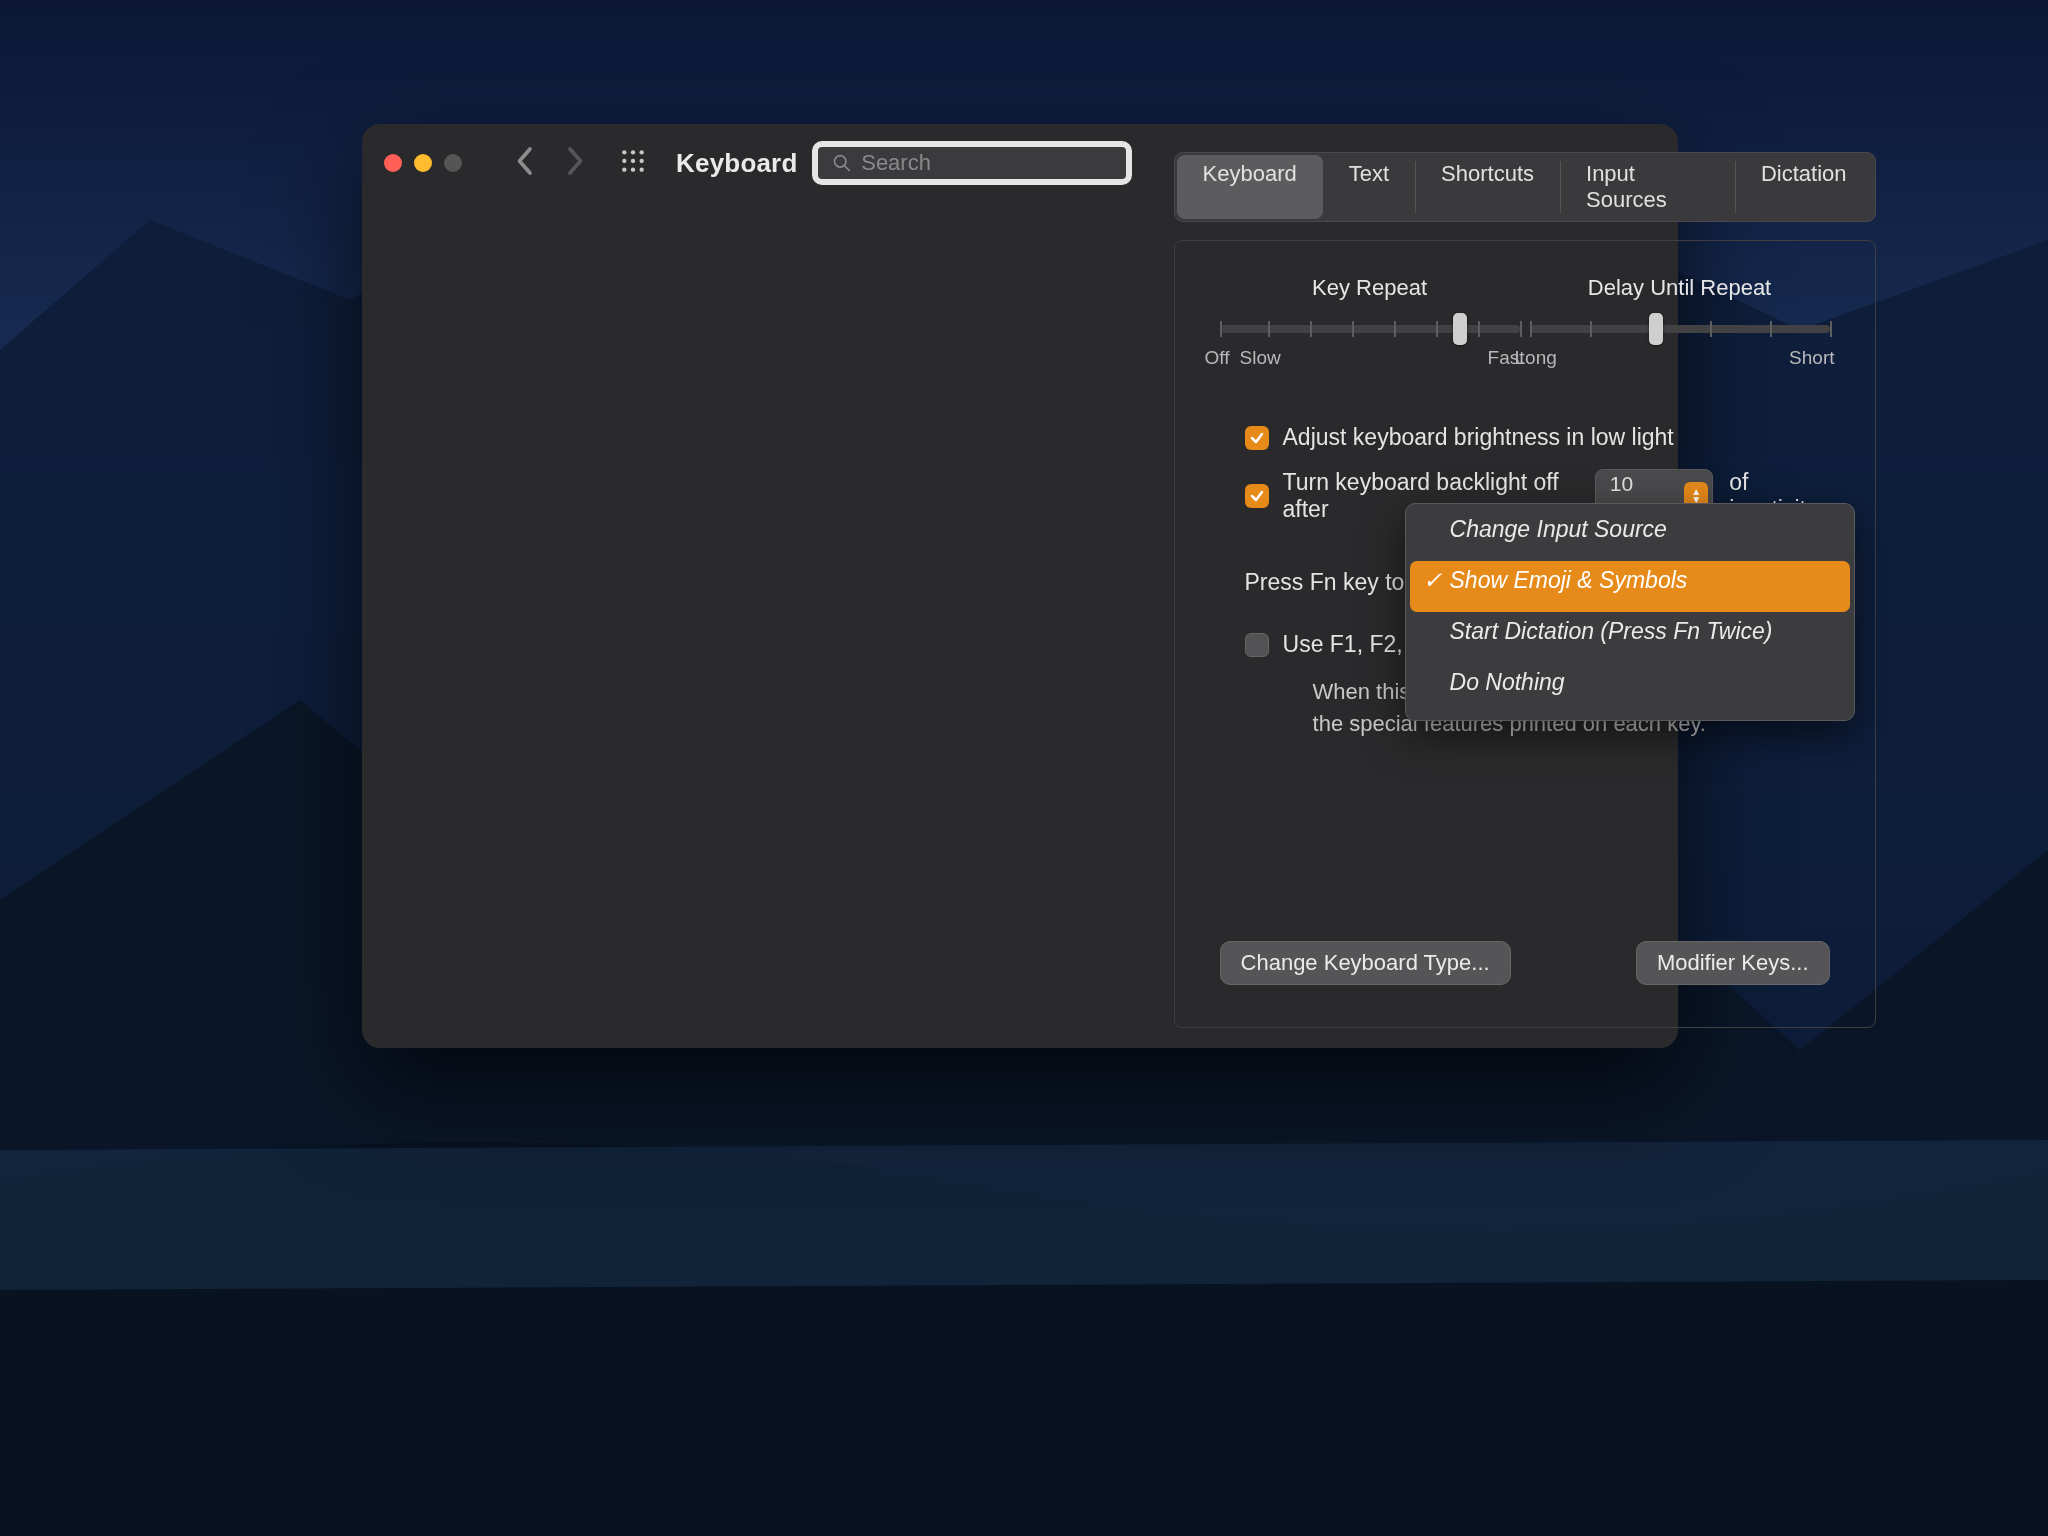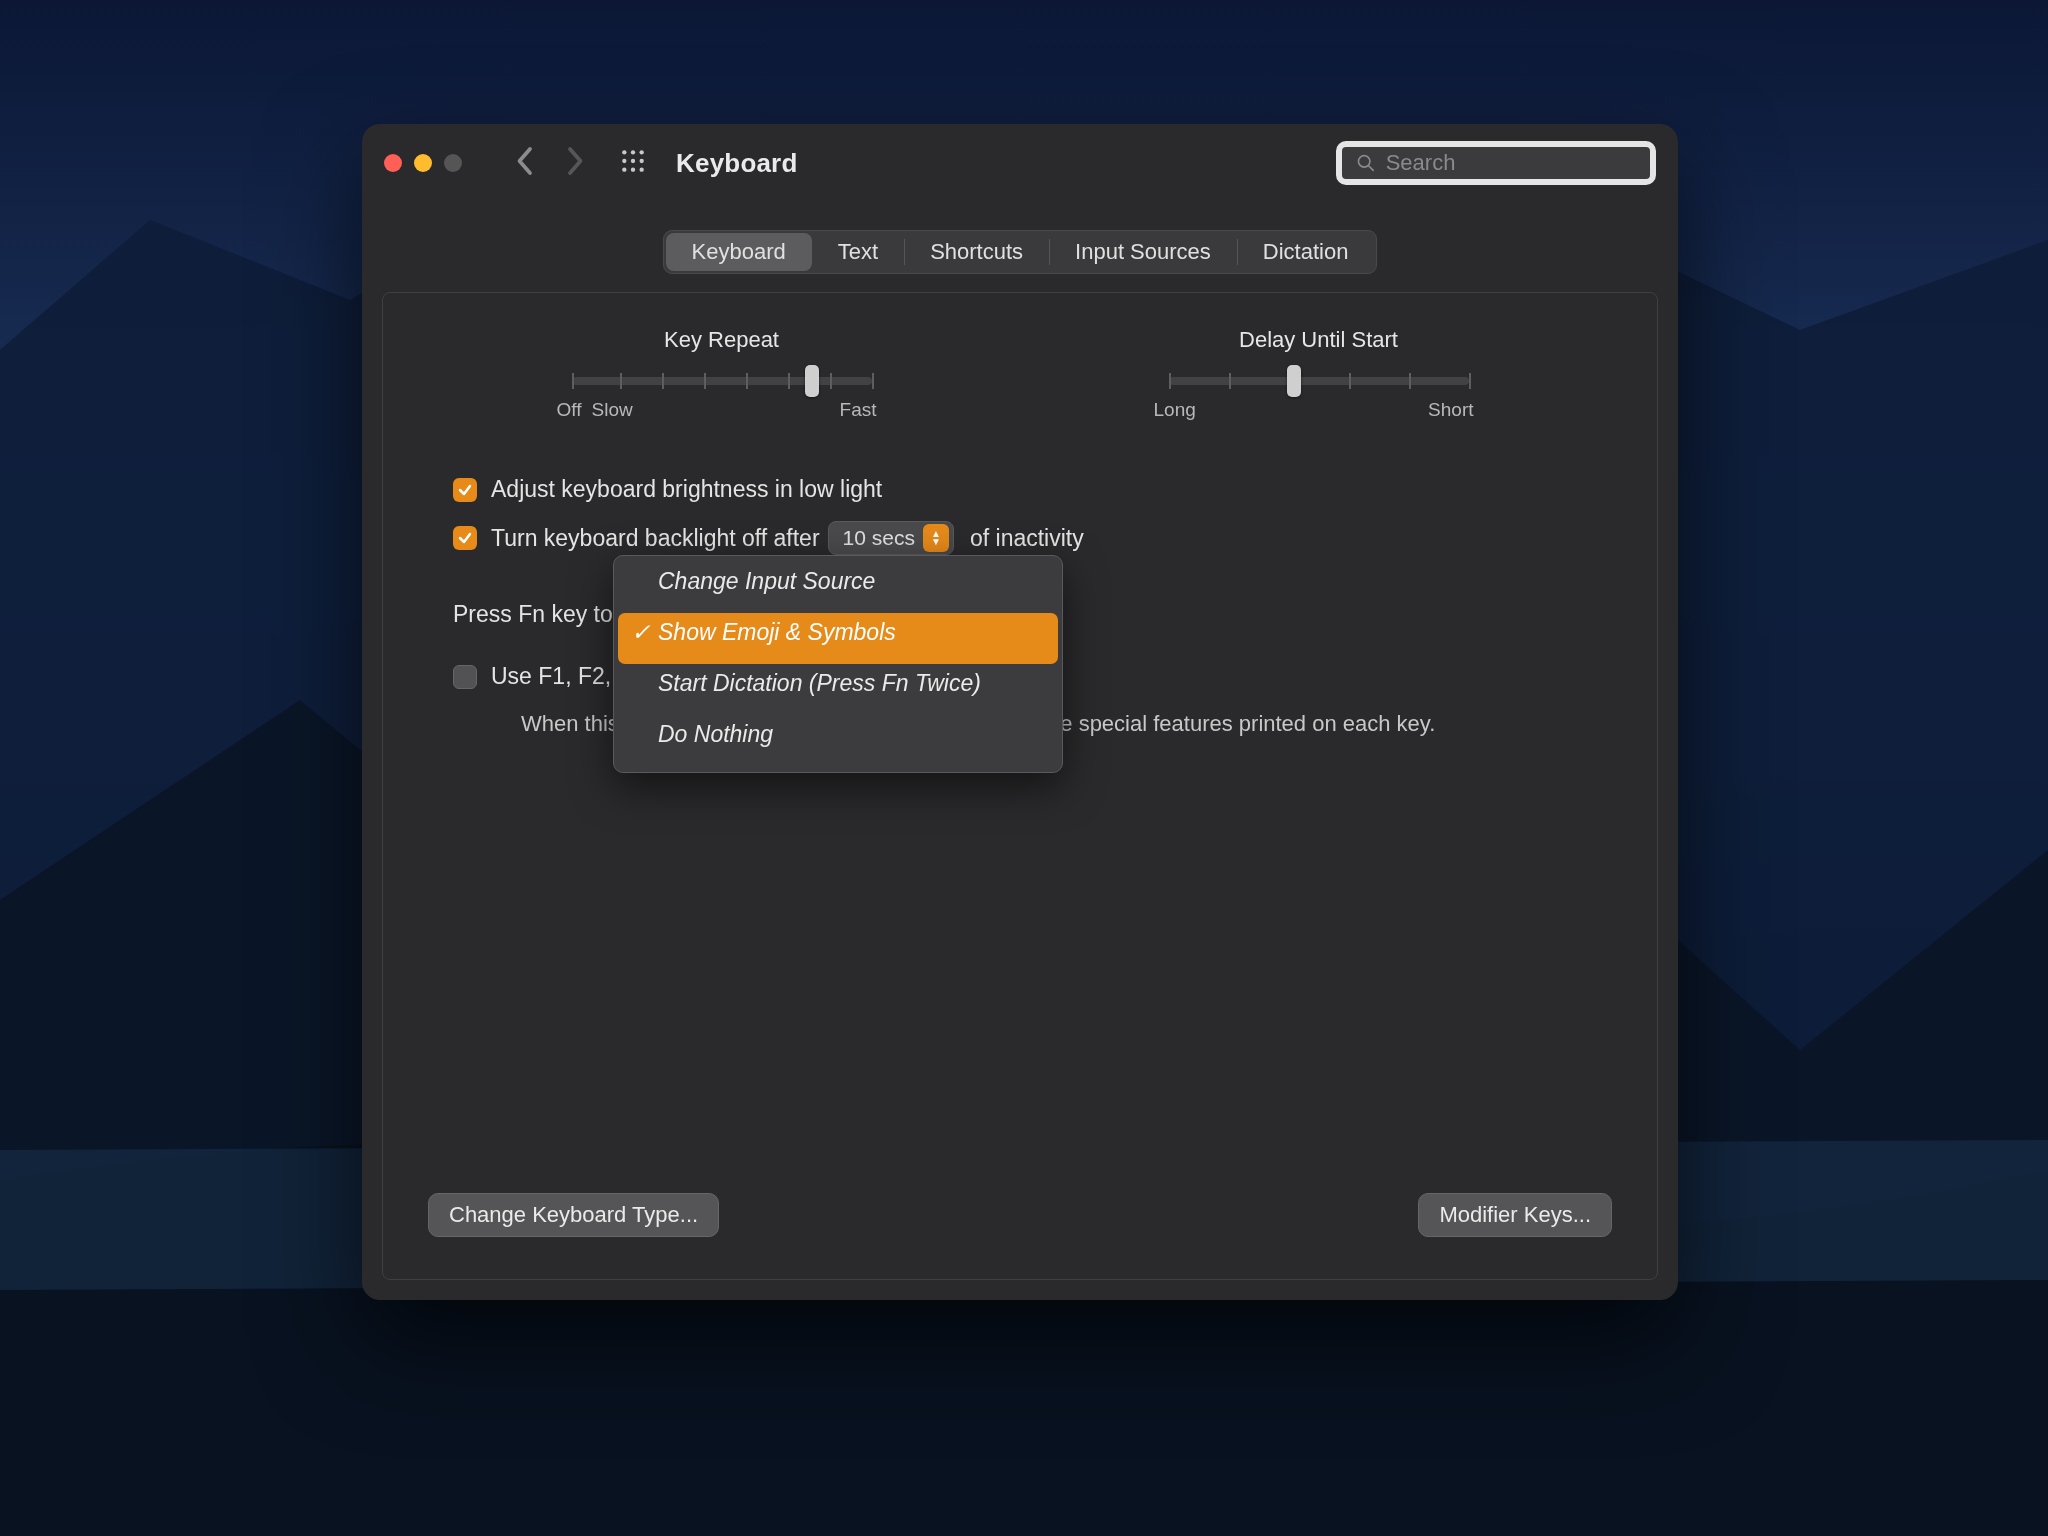--- a/index.html
+++ b/index.html
@@ -8,26 +8,26 @@
   font-family: -apple-system, "Helvetica Neue", Arial, sans-serif;
   background: linear-gradient(180deg, #0a1530 0%, #1a2f5a 30%, #0e2240 50%, #1a3a5c 70%, #0a1a35 100%);
   position: relative; overflow: hidden;
 }
 
 .mountains { position: absolute; inset: 0; z-index: 0; }
 .mountains svg { width: 100%; height: 100%; }
 .window {
   position: absolute;
   left: 362px; top: 124px;
-  width: 1316px; height: 1176px;
+  width: 1316px; height: 924px;
   background: #2a2a2c;
   border-radius: 18px;
   box-shadow: 0 40px 100px rgba(0,0,0,0.65);
   z-index: 10;
-  display: flex; flex-direction: column;
+  display: flex; flex-direction: row;
 }
 .titlebar {
   height: 78px;
   display: flex; align-items: center;
   padding: 0 22px;
   gap: 14px;
 }
 .traffic { display: flex; gap: 12px; align-items: center; }
 .dot { width: 18px; height: 18px; border-radius: 50%; }
 .dot.red { background: #ff5f57; }
@@ -257,21 +257,21 @@
           </div>
           <div class="slider-captions">
             <span style="display:flex;gap:10px">
                 <span>Off</span>
                 <span>Slow</span>
               </span>
             <span>Fast</span>
           </div>
         </div>
         <div class="slider-block">
-          <div class="slider-label">Delay Until Start</div>
+          <div class="slider-label">Delay Until Repeat</div>
           <div class="slider">
             <div class="tick" style="left:0%"></div>
               <div class="tick" style="left:20%"></div>
               <div class="tick" style="left:40%"></div>
             <div class="tick" style="left:60%"></div>
               <div class="tick" style="left:80%"></div>
               <div class="tick" style="left:100%"></div>
             <div class="thumb" style="left:calc(42% - 7px)"></div>
           </div>
           <div class="slider-captions">

